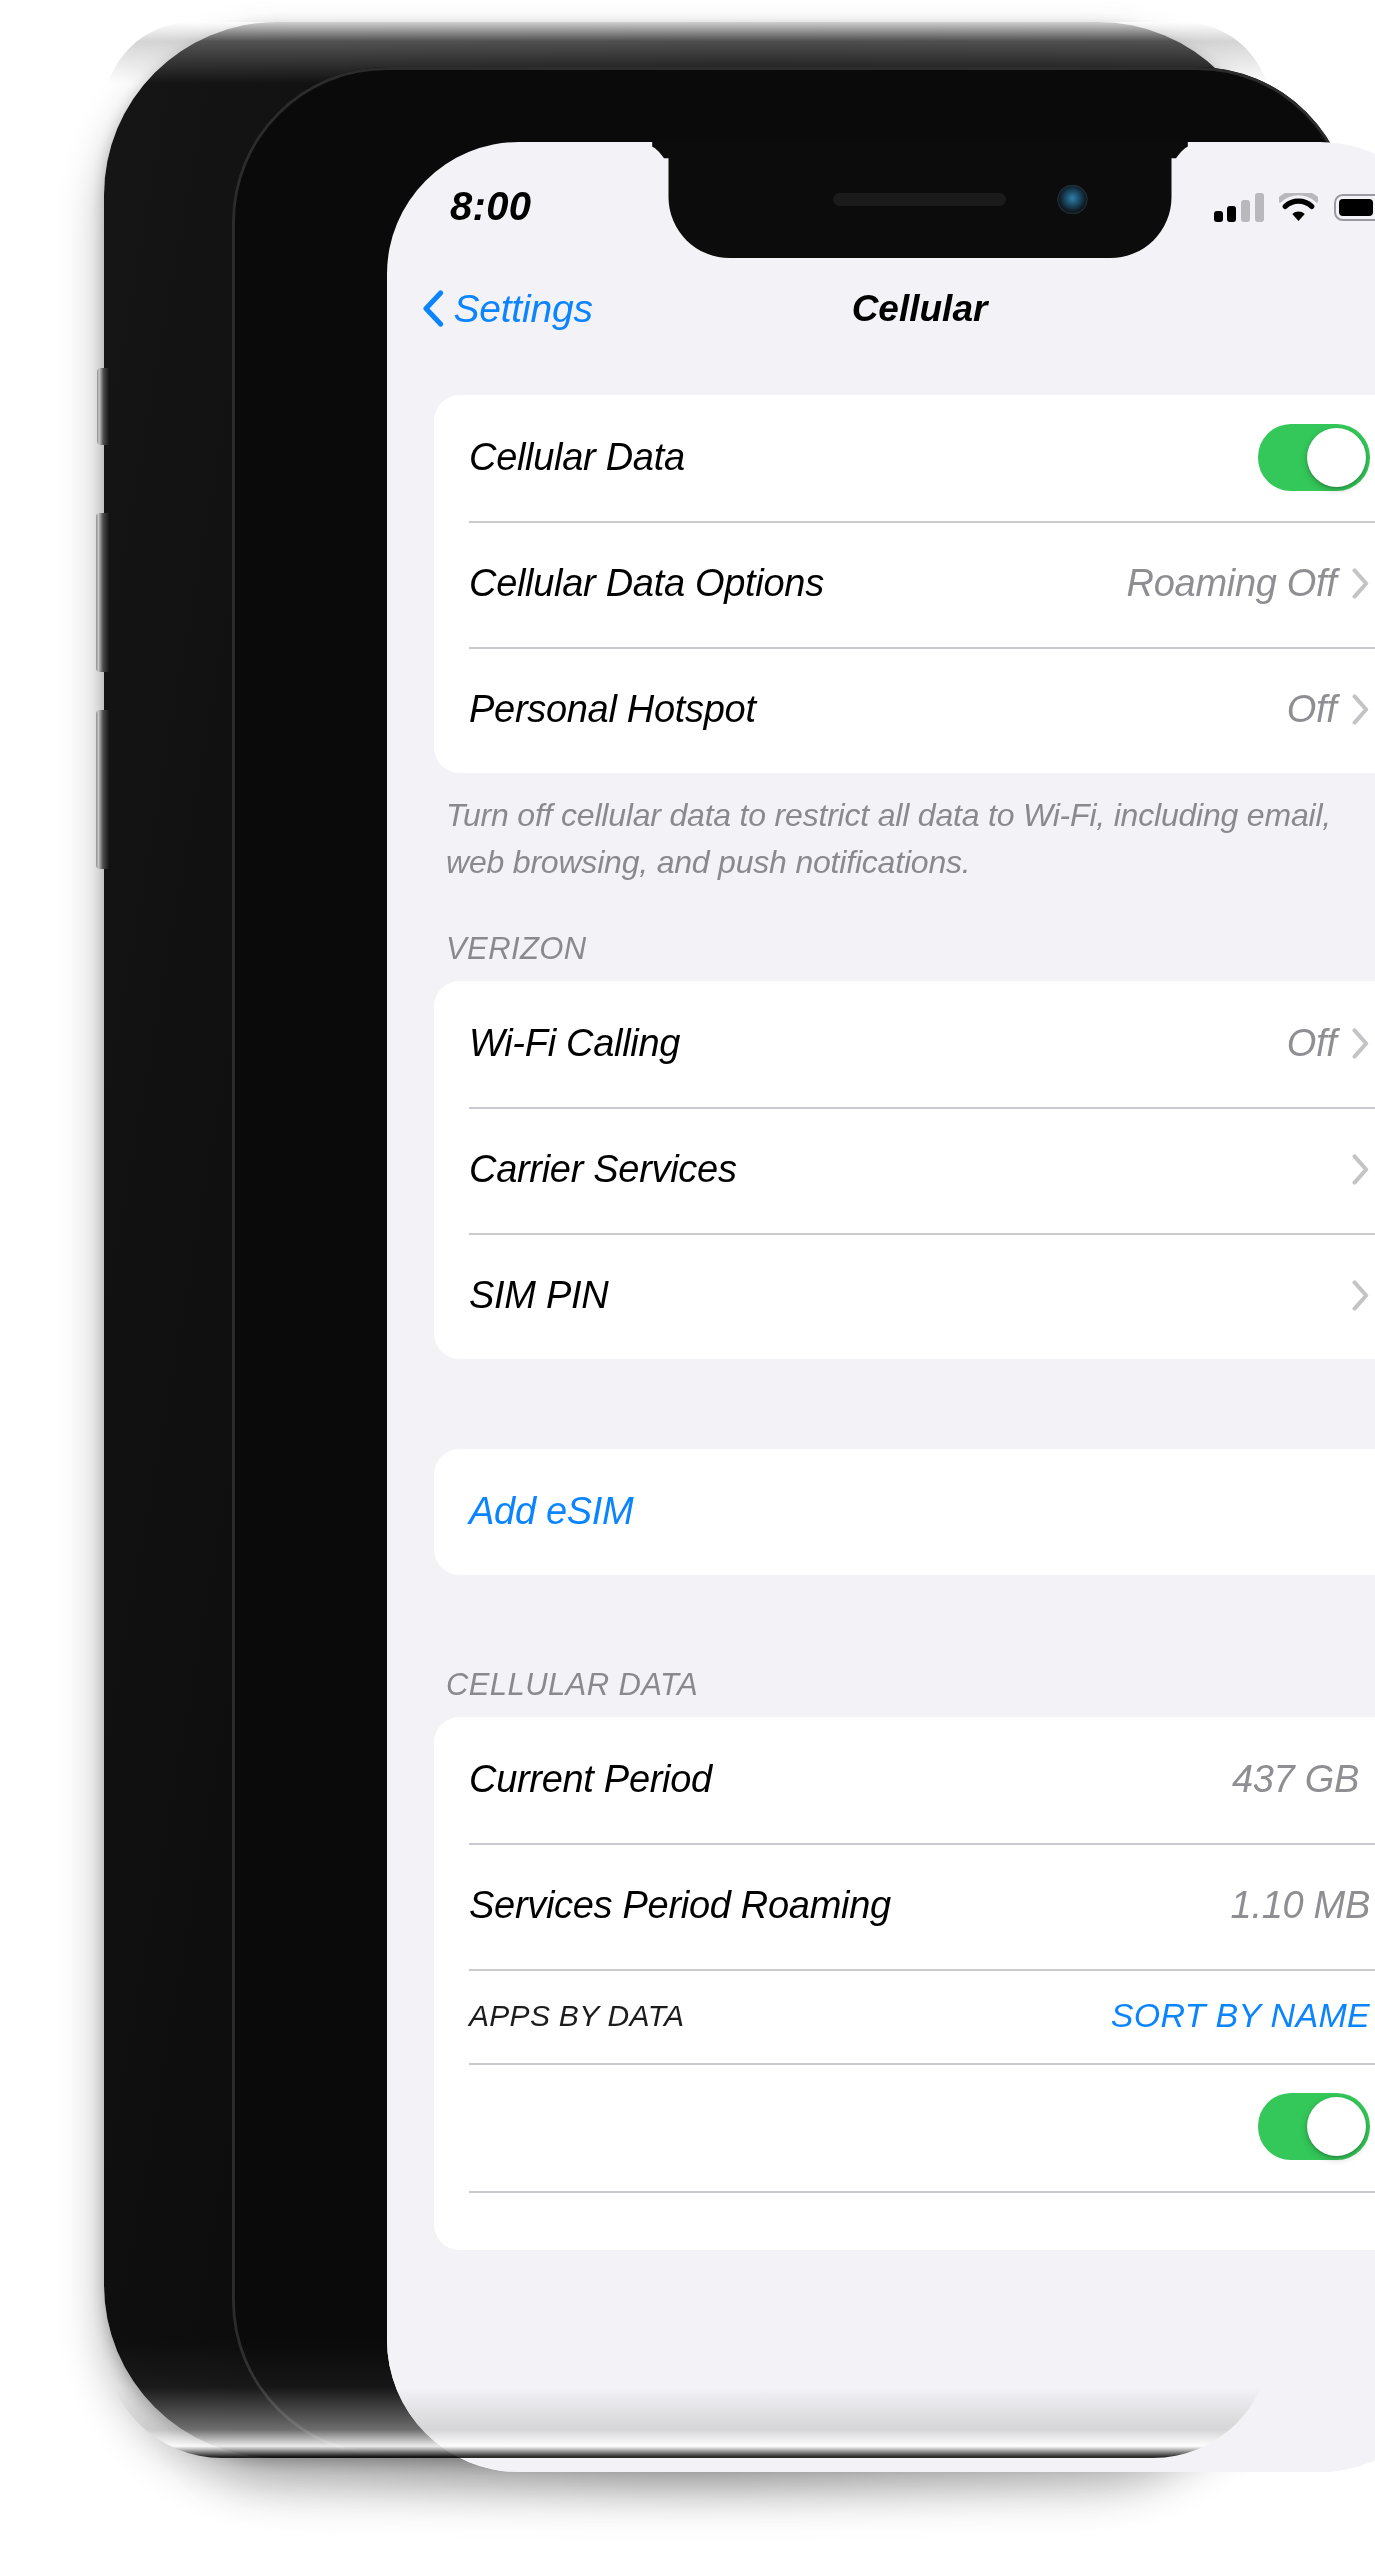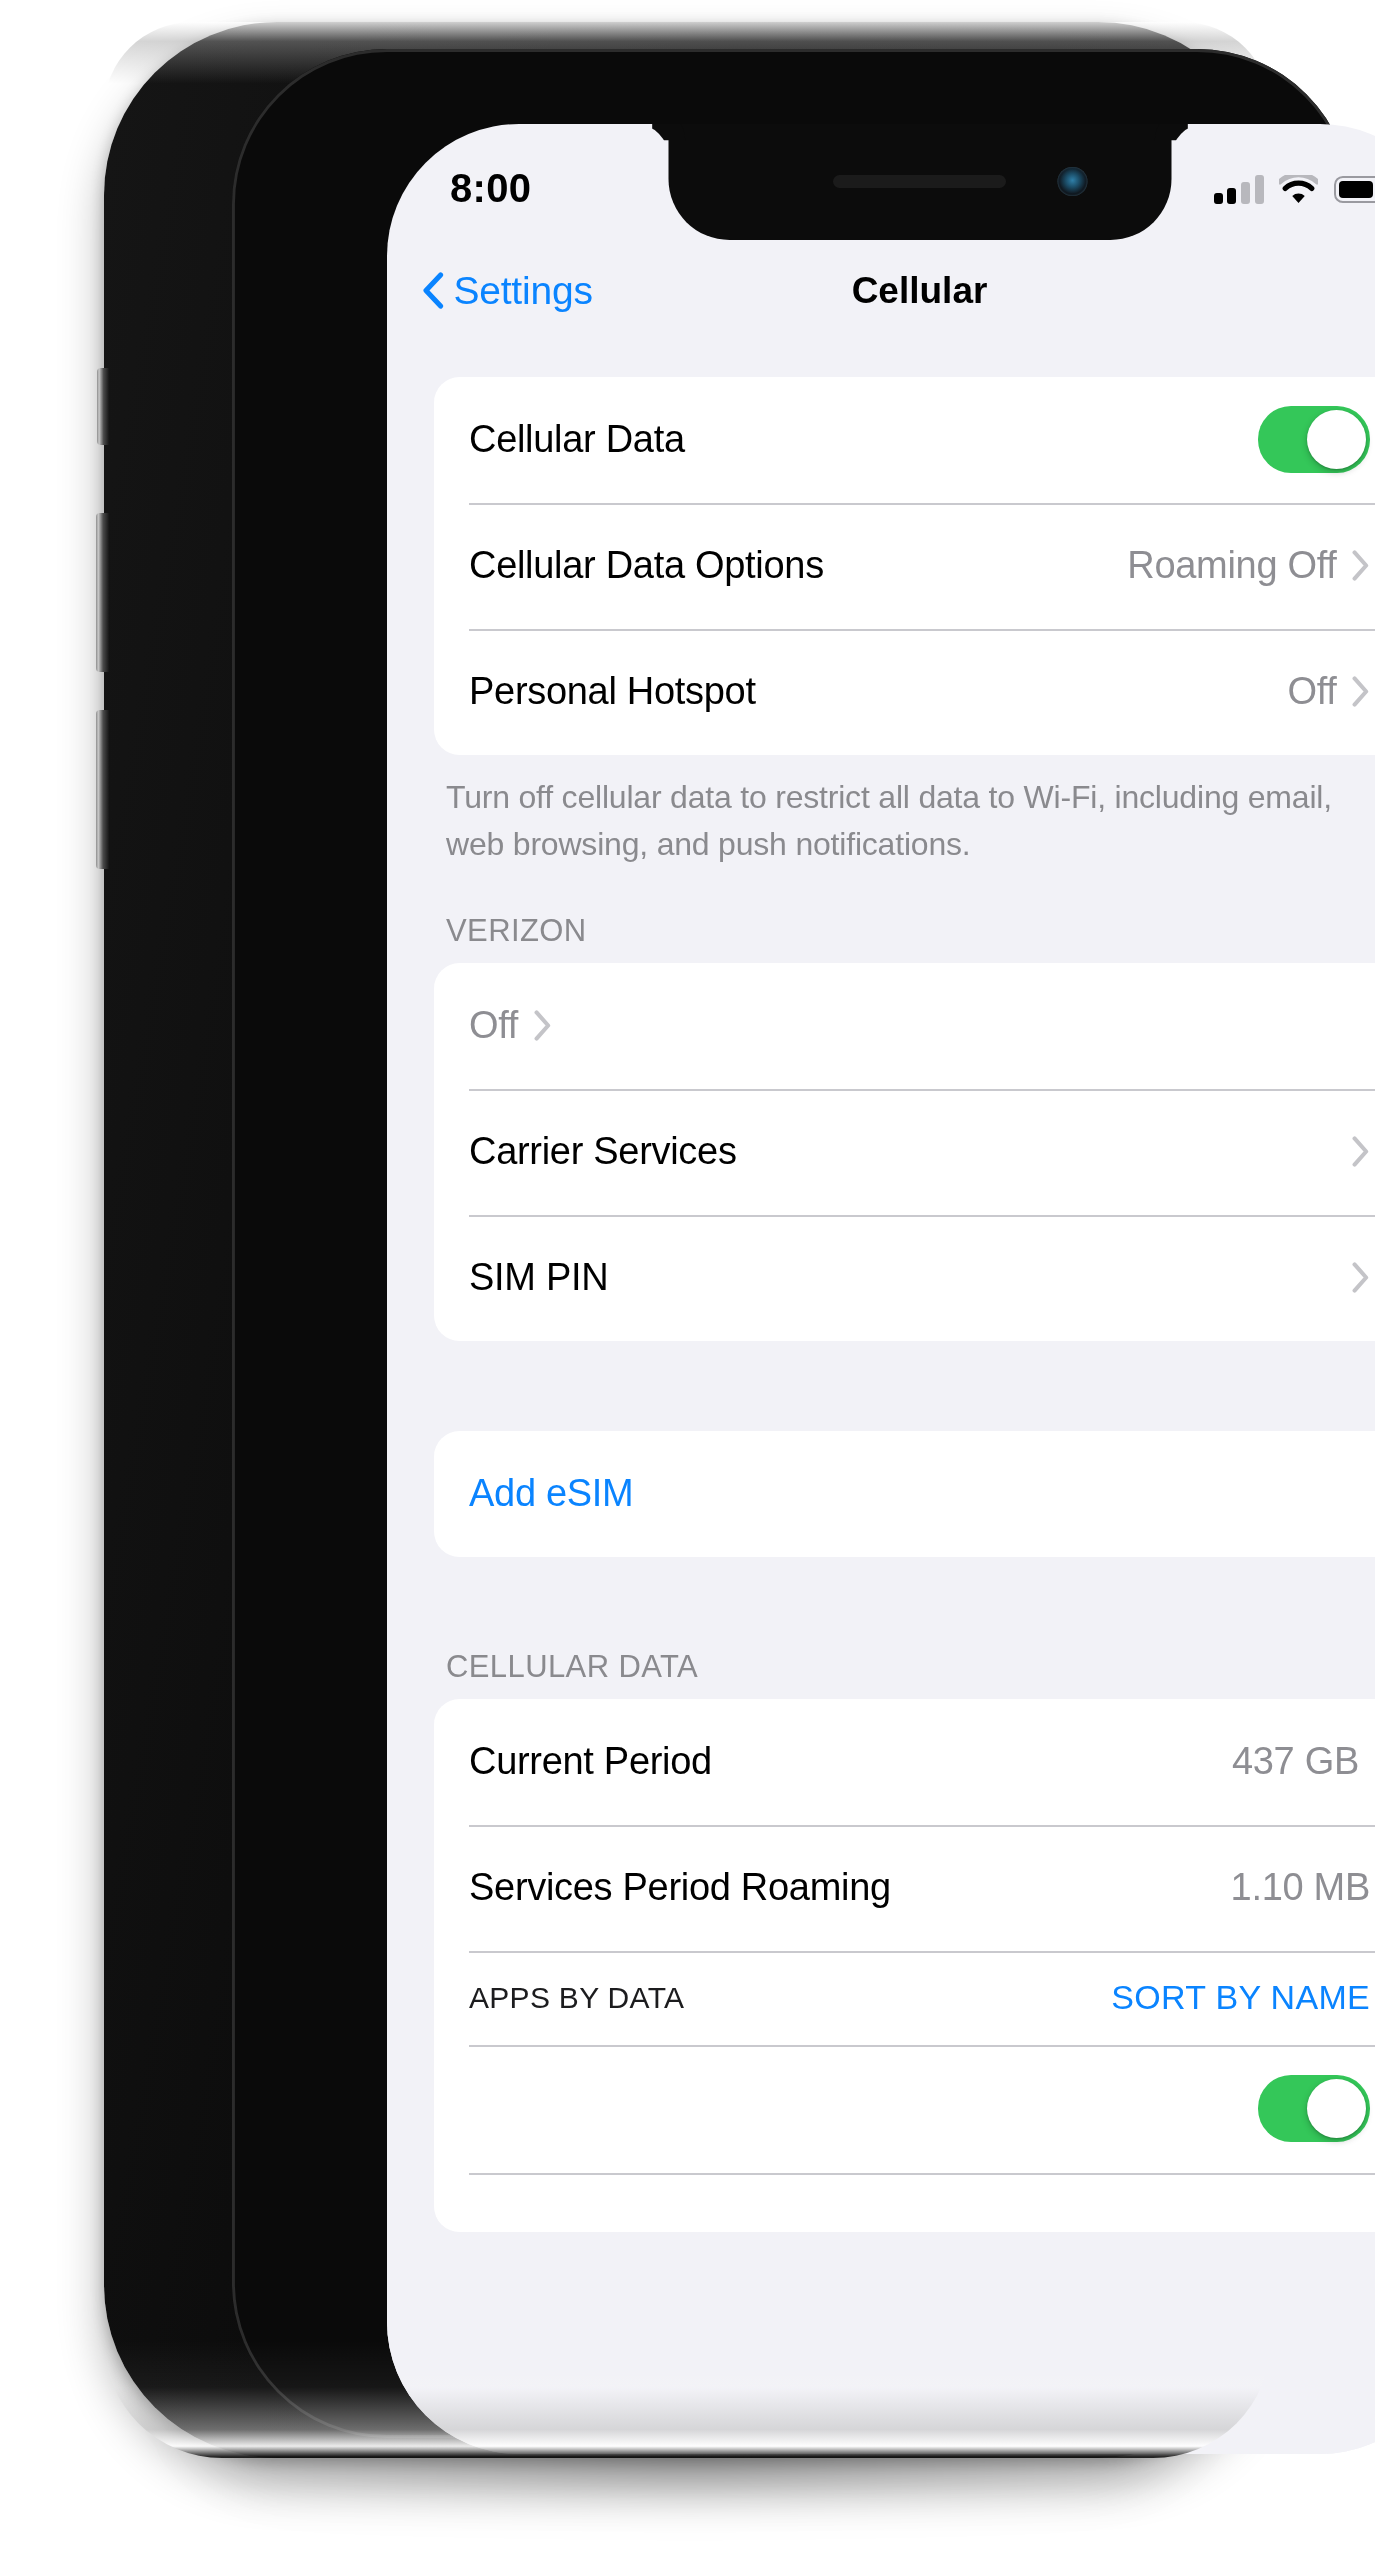--- a/index.html
+++ b/index.html
@@ -74,26 +74,27 @@
     background: linear-gradient(to bottom,
       rgba(255,255,255,0.80) 0%,
       rgba(160,160,160,0.45) 22%,
       rgba(255,255,255,0) 70%);
     pointer-events: none;
   }
 
   .phone-inner {
     position: absolute;
     left: 128px;
-    top: 27px;
+    top: 45px;
     width: 1120px;
     height: 2389px;
     border-radius: 155px;
     background: #0a0a0a;
     box-shadow: inset 0 0 0 2.9px #2c2c2c;
+    font-style: italic;
   }
 
   
   .side-btn {
     position: absolute;
     background: linear-gradient(to right, #8d8d8d 0%, #c9c9c9 18%, #4a4a4a 55%, #161616 100%);
     border-radius: 3.9px 0 0 3.9px;
   }
   .side-btn.right {
     background: linear-gradient(to left, #8d8d8d 0%, #c9c9c9 18%, #4a4a4a 55%, #161616 100%);
@@ -450,20 +451,21 @@
 
           </div>
 
           <div class="footer-text">Turn off cellular data to restrict all data to Wi-Fi, including email, web browsing, and push notifications.</div>
 
           <div class="section-header">VERIZON</div>
 
           <div class="group">
 
             <div class="row">
+              <span class="row-label">Wi-Fi Calling</span>
               <span class="row-value">Off</span>
               <svg class="chev" viewBox="0 0 18 32">
                 <path d="M2.5 2.5 L14.5 16 L2.5 29.5" stroke="#c4c4c8" stroke-width="4.2" fill="none" stroke-linecap="round" stroke-linejoin="round"></path>
               </svg>
             </div>
 
             <div class="row">
               <span class="row-label">Carrier Services</span>
               <span class="row-value"></span>
               <svg class="chev" viewBox="0 0 18 32">

